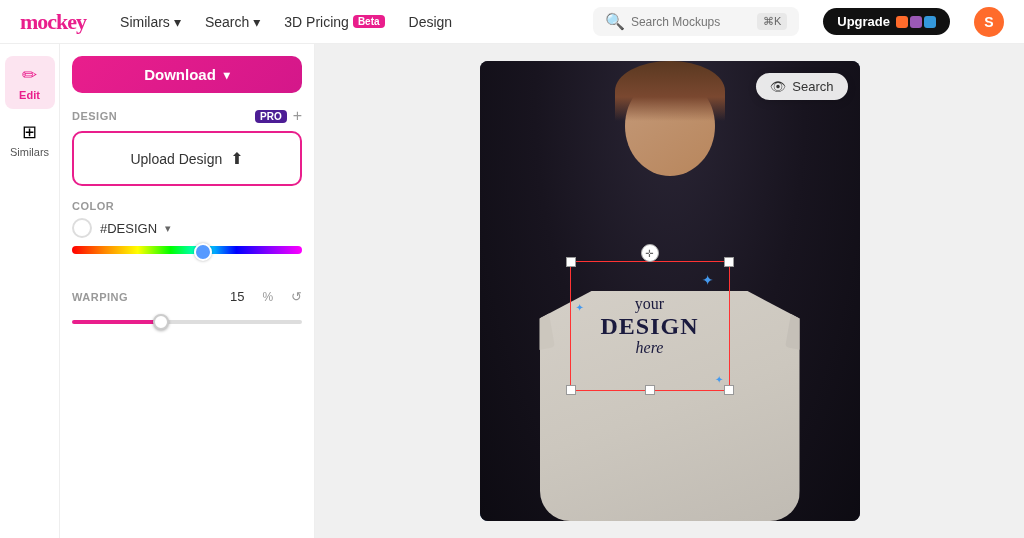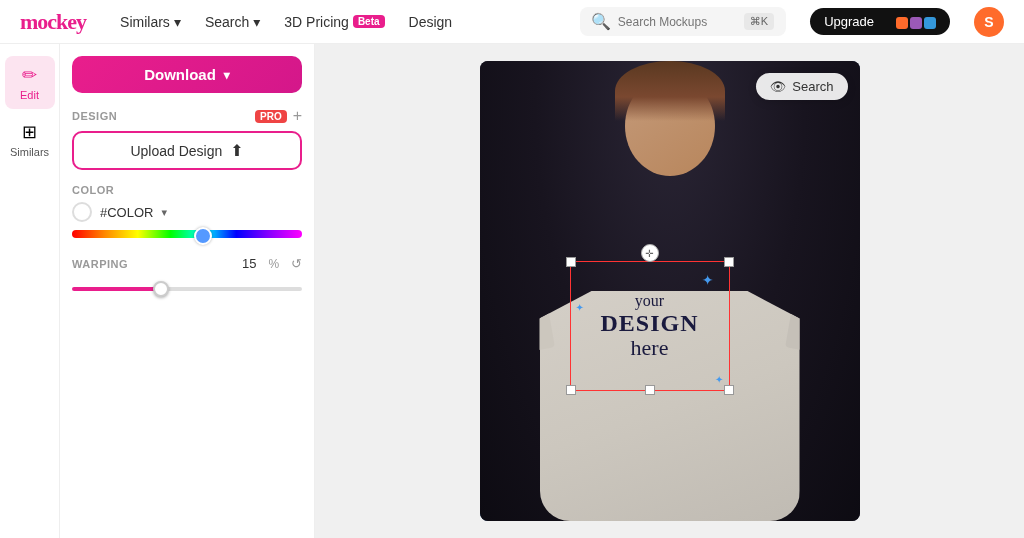--- a/index.html
+++ b/index.html
@@ -16,42 +16,42 @@
     .beta-badge { background: #e91e8c; color: #fff; font-size: 10px; border-radius: 4px; padding: 1px 5px; font-weight: 600; }
     .nav-spacer { flex: 1; }
     .search-bar {
       display: flex; align-items: center; background: #f5f5f5;
       border-radius: 8px; padding: 5px 12px; gap: 6px; min-width: 180px;
     }
     .search-bar input { border: none; background: transparent; font-size: 12px; outline: none; width: 120px; }
     .search-shortcut { background: #e8e8e8; border-radius: 4px; padding: 2px 6px; font-size: 11px; color: #666; }
     .upgrade-btn {
       background: #111; color: #fff; border: none; border-radius: 20px;
-      padding: 6px 14px; font-size: 13px; font-weight: 400; cursor: pointer;
-      display: flex; align-items: flex-end; gap: 22px;
+      padding: 6px 14px; font-size: 13px; font-weight: 700; cursor: pointer;
+      display: flex; align-items: center; gap: 6px;
     }
     .upgrade-icons { display: flex; gap: 2px; }
     .upgrade-dot { width: 12px; height: 12px; border-radius: 3px; }
     .avatar { width: 30px; height: 30px; border-radius: 50%; background: #ff6b2b; color: #fff; display: flex; align-items: center; justify-content: center; font-size: 14px; font-weight: bold; cursor: pointer; }
 
     
     .main { display: flex; flex: 1; overflow: hidden; }
 
     
     .icon-sidebar {
       width: 60px; background: #fff; border-right: 1px solid #eee;
       display: flex; flex-direction: column; align-items: center; padding: 12px 0; gap: 4px; flex-shrink: 0;
     }
     .icon-btn {
       display: flex; flex-direction: column; align-items: center; gap: 3px;
       padding: 8px 10px; border-radius: 8px; cursor: pointer; width: 50px;
     }
     .icon-btn.active { background: #fce4f0; }
     .icon-btn .icon-label { font-size: 11px; color: #555; }
-    .icon-btn.active .icon-label { color: #e91e8c; }
+    .icon-btn.active .icon-label { color: #e91e8c; font-weight: bold; }
     .icon-symbol { font-size: 18px; }
     .icon-btn.active .icon-symbol { color: #e91e8c; }
 
     
     .tools-panel {
       width: 255px; background: #fff; border-right: 1px solid #eee;
       padding: 12px; display: flex; flex-direction: column; gap: 14px; flex-shrink: 0; overflow-y: auto;
     }
 
     .download-btn {
@@ -60,27 +60,27 @@
       font-size: 15px; font-weight: 600; cursor: pointer;
       display: flex; align-items: center; justify-content: center; gap: 8px; width: 100%;
     }
     .download-btn .chevron { font-size: 12px; }
 
     .section-header {
       display: flex; align-items: center; justify-content: space-between; margin-bottom: 6px;
     }
     .section-label { font-size: 11px; font-weight: 700; color: #999; letter-spacing: 0.5px; }
     .pro-badge {
-      background: #ef4444; color: #fff; font-size: 10px; border-radius: 4px;
+      background: #4c1d95; color: #fff; font-size: 10px; border-radius: 4px;
       padding: 1px 5px; font-weight: 700;
     }
     .add-icon { color: #999; font-size: 16px; cursor: pointer; }
 
     .upload-design-btn {
-      border: 2px solid #e91e8c; border-radius: 10px; padding: 8px;
+      border: 2px solid #e91e8c; border-radius: 10px; padding: 16px;
       font-size: 14px; font-weight: 500; color: #333; background: #fff;
       cursor: pointer; display: flex; align-items: center; justify-content: center; gap: 8px; width: 100%;
     }
     .upload-icon { font-size: 16px; }
 
     .color-section {}
     .color-picker-row {
       display: flex; align-items: center; gap: 8px; margin-bottom: 8px;
     }
     .color-circle { width: 20px; height: 20px; border-radius: 50%; border: 2px solid #ddd; background: #fff; }
@@ -91,24 +91,24 @@
       background: linear-gradient(to right, #ff0000, #ff8800, #ffff00, #00ff00, #00ffff, #0000ff, #8800ff, #ff00ff);
       margin-bottom: 4px;
     }
     .gradient-thumb::after {
       content: ''; position: absolute; top: -3px; left: 57%; width: 14px; height: 14px;
       border-radius: 50%; background: #5599ff; border: 2px solid #fff;
       box-shadow: 0 0 3px rgba(0,0,0,0.3); transform: translateX(-50%);
     }
 
     .warping-row {
-      display: flex; align-items: center; justify-content: space-between;
+      display: flex; align-items: center; justify-content: space-between; margin-top: 17px;
     }
     .warping-label { font-size: 11px; font-weight: 700; color: #999; letter-spacing: 0.5px; }
-    .warping-value-row { display: flex; align-items: center; gap: 12px; font-size: 13px; color: #333; }
+    .warping-value-row { display: flex; align-items: center; gap: 18px; font-size: 13px; color: #333; }
     .warping-pct { font-size: 12px; color: #999; }
     .reset-icon { font-size: 13px; color: #999; cursor: pointer; }
     .slider-container { margin-top: 6px; }
     .slider {
       -webkit-appearance: none; width: 100%; height: 4px;
       border-radius: 2px; background: linear-gradient(to right, #e91e8c 38%, #ddd 38%);
       outline: none; cursor: pointer;
     }
     .slider::-webkit-slider-thumb {
       -webkit-appearance: none; width: 16px; height: 16px;
@@ -134,21 +134,21 @@
       width: 160px; height: 130px;
       border: 1.5px solid #ff3333;
     }
     .design-box-text {
       position: absolute; inset: 0; display: flex; flex-direction: column;
       align-items: center; justify-content: center; font-family: serif;
       line-height: 1.1; color: #222;
     }
     .your-text { font-size: 16px; color: #1a1a3e; }
     .design-text { font-size: 24px; font-weight: 900; color: #1a1a3e; letter-spacing: 1px; }
-    .here-text { font-size: 22px; color: #1a1a3e; }
+    .here-text { font-size: 16px; font-style: italic; color: #1a1a3e; }
     
     .corner { position: absolute; width: 10px; height: 10px; background: #fff; border: 1px solid #999; }
     .corner.tl { top: -5px; left: -5px; }
     .corner.tr { top: -5px; right: -5px; }
     .corner.bl { bottom: -5px; left: -5px; }
     .corner.br { bottom: -5px; right: -5px; }
     .corner.bm { bottom: -5px; left: 50%; transform: translateX(-50%); }
     
     .move-handle {
       position: absolute; top: -18px; left: 50%; transform: translateX(-50%);
@@ -246,21 +246,21 @@
         <span class="upload-icon">⬆</span>
       </button>
     </div>
 
     <div class="color-section">
       <div class="section-header">
         <span class="section-label">COLOR</span>
       </div>
       <div class="color-picker-row">
         <div class="color-circle"></div>
-        <span class="color-hex">#COLOR</span>
+        <span class="color-hex">#DESIGN</span>
         <span class="color-chevron">▾</span>
       </div>
       <div class="gradient-thumb"></div>
     </div>
 
     <div>
       <div class="warping-row">
         <span class="warping-label">WARPING</span>
         <div class="warping-value-row">
           <span>15</span>

